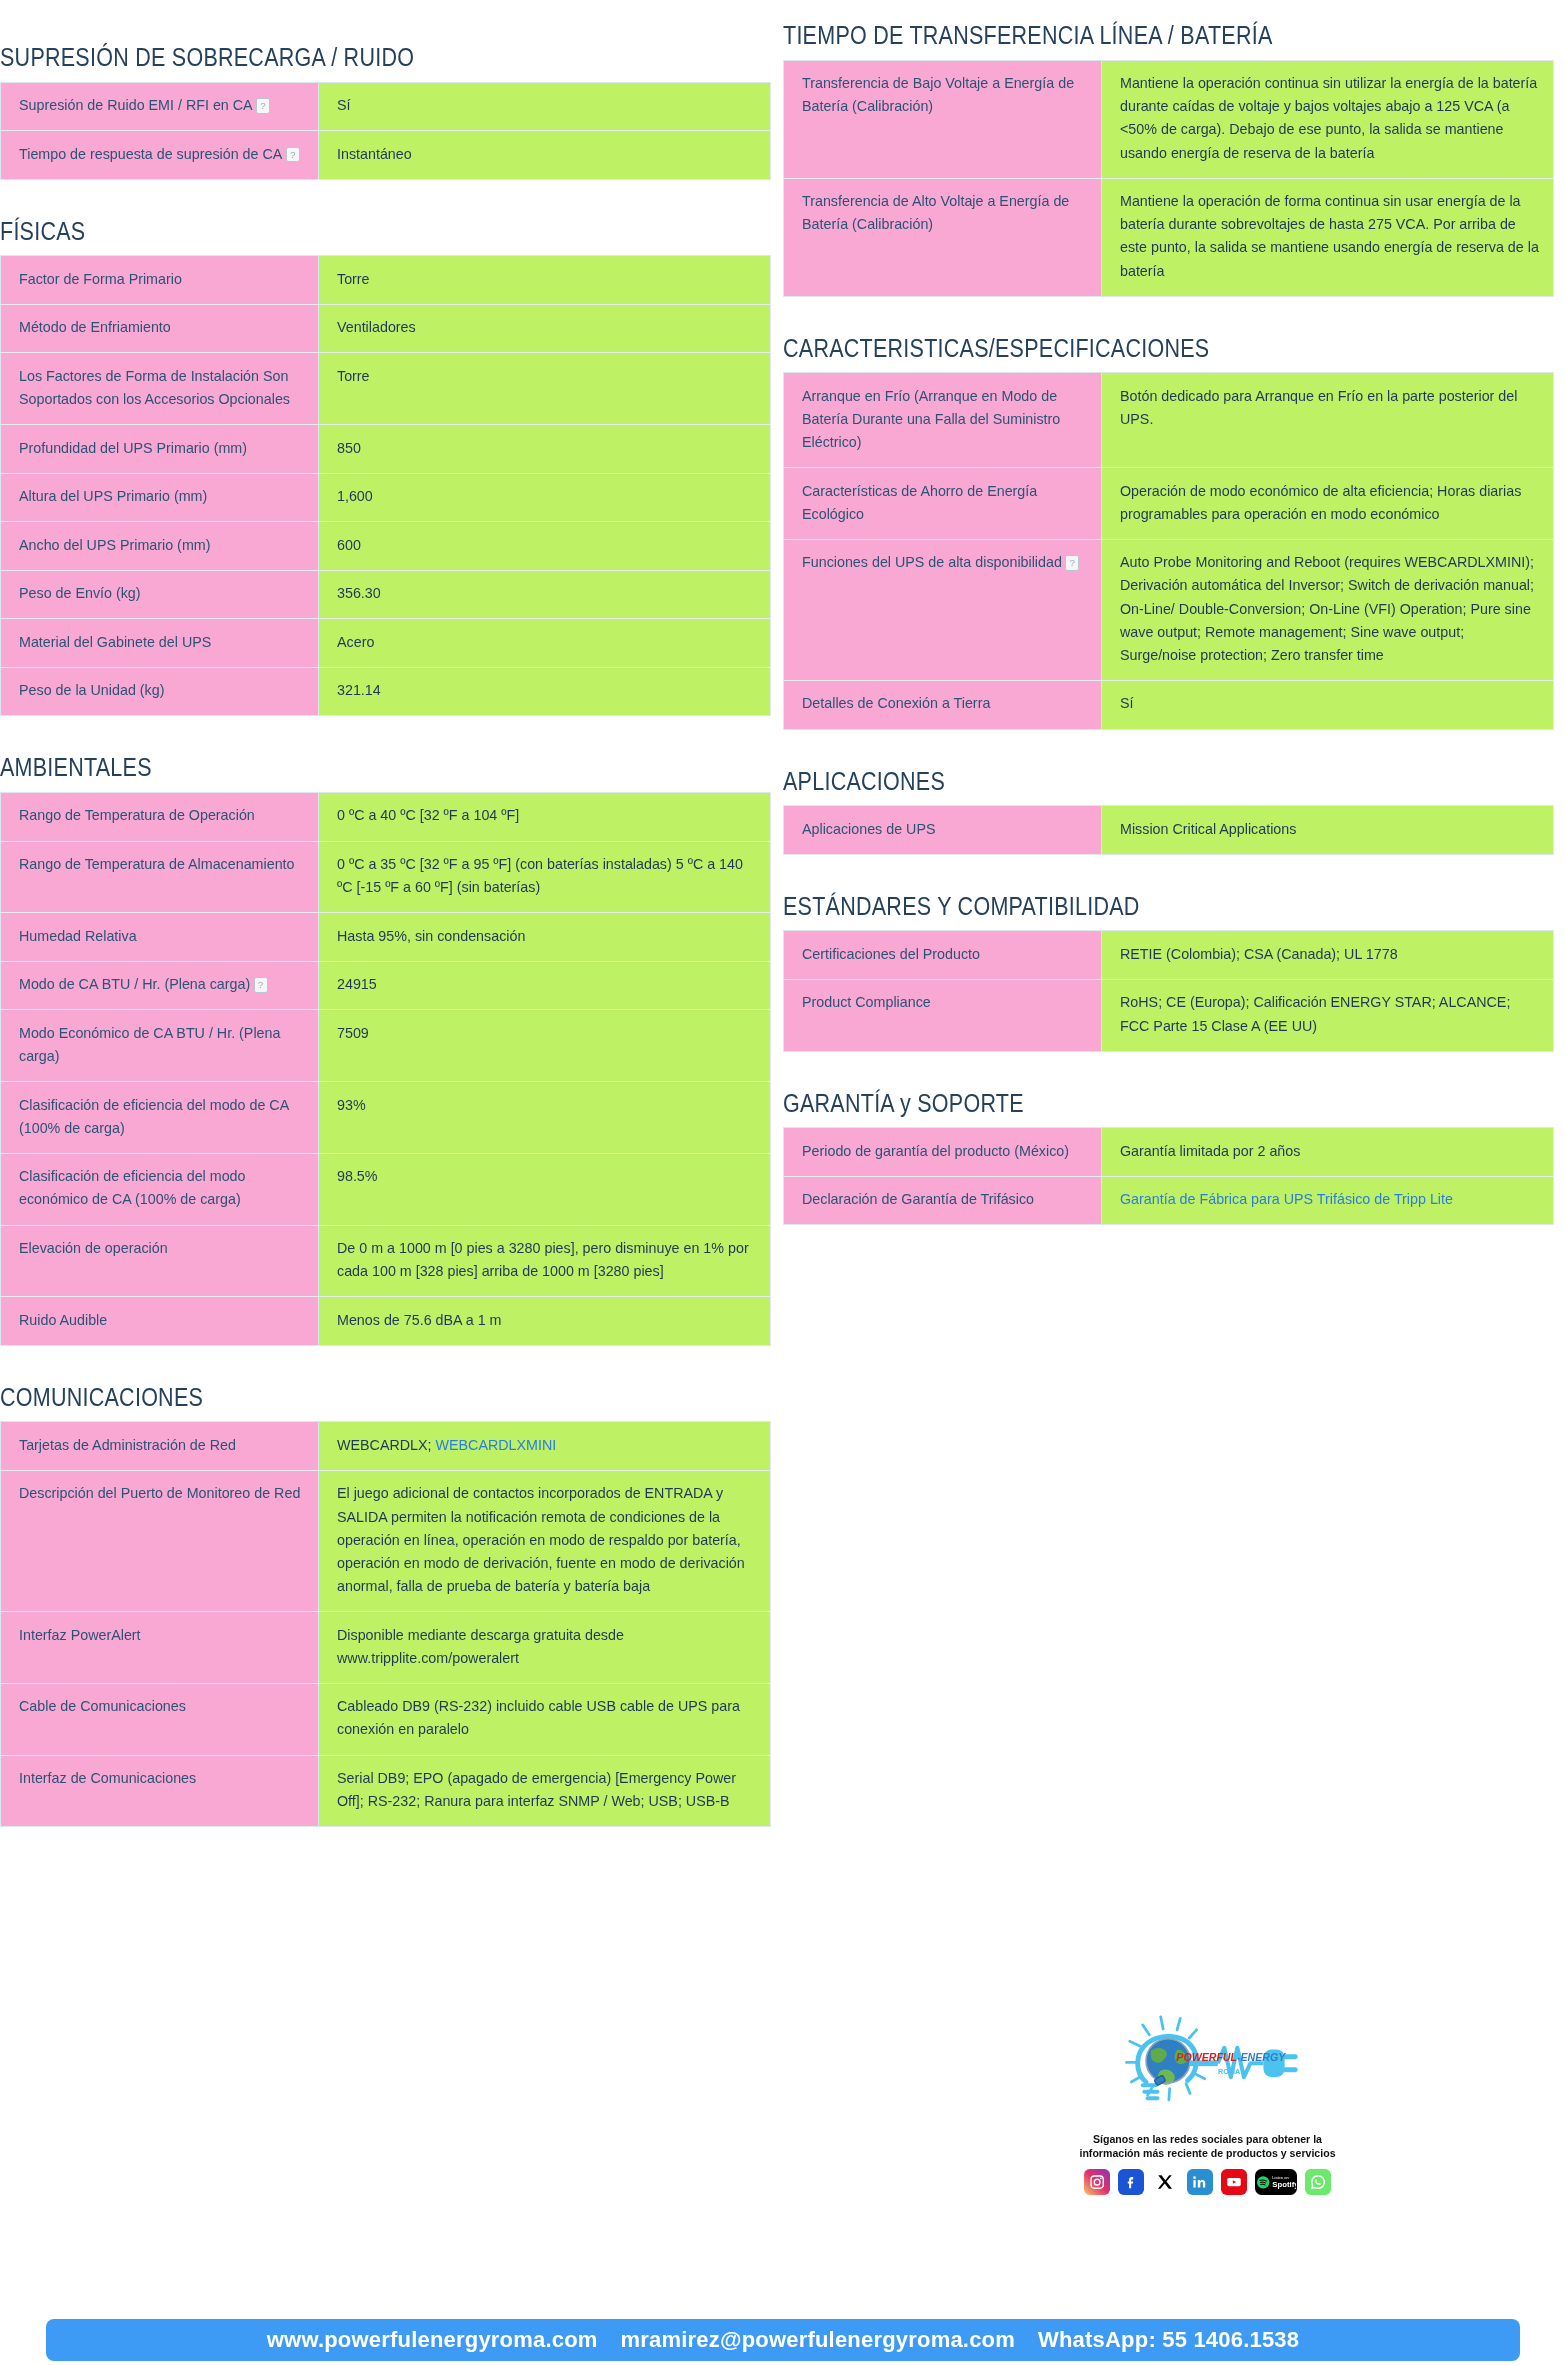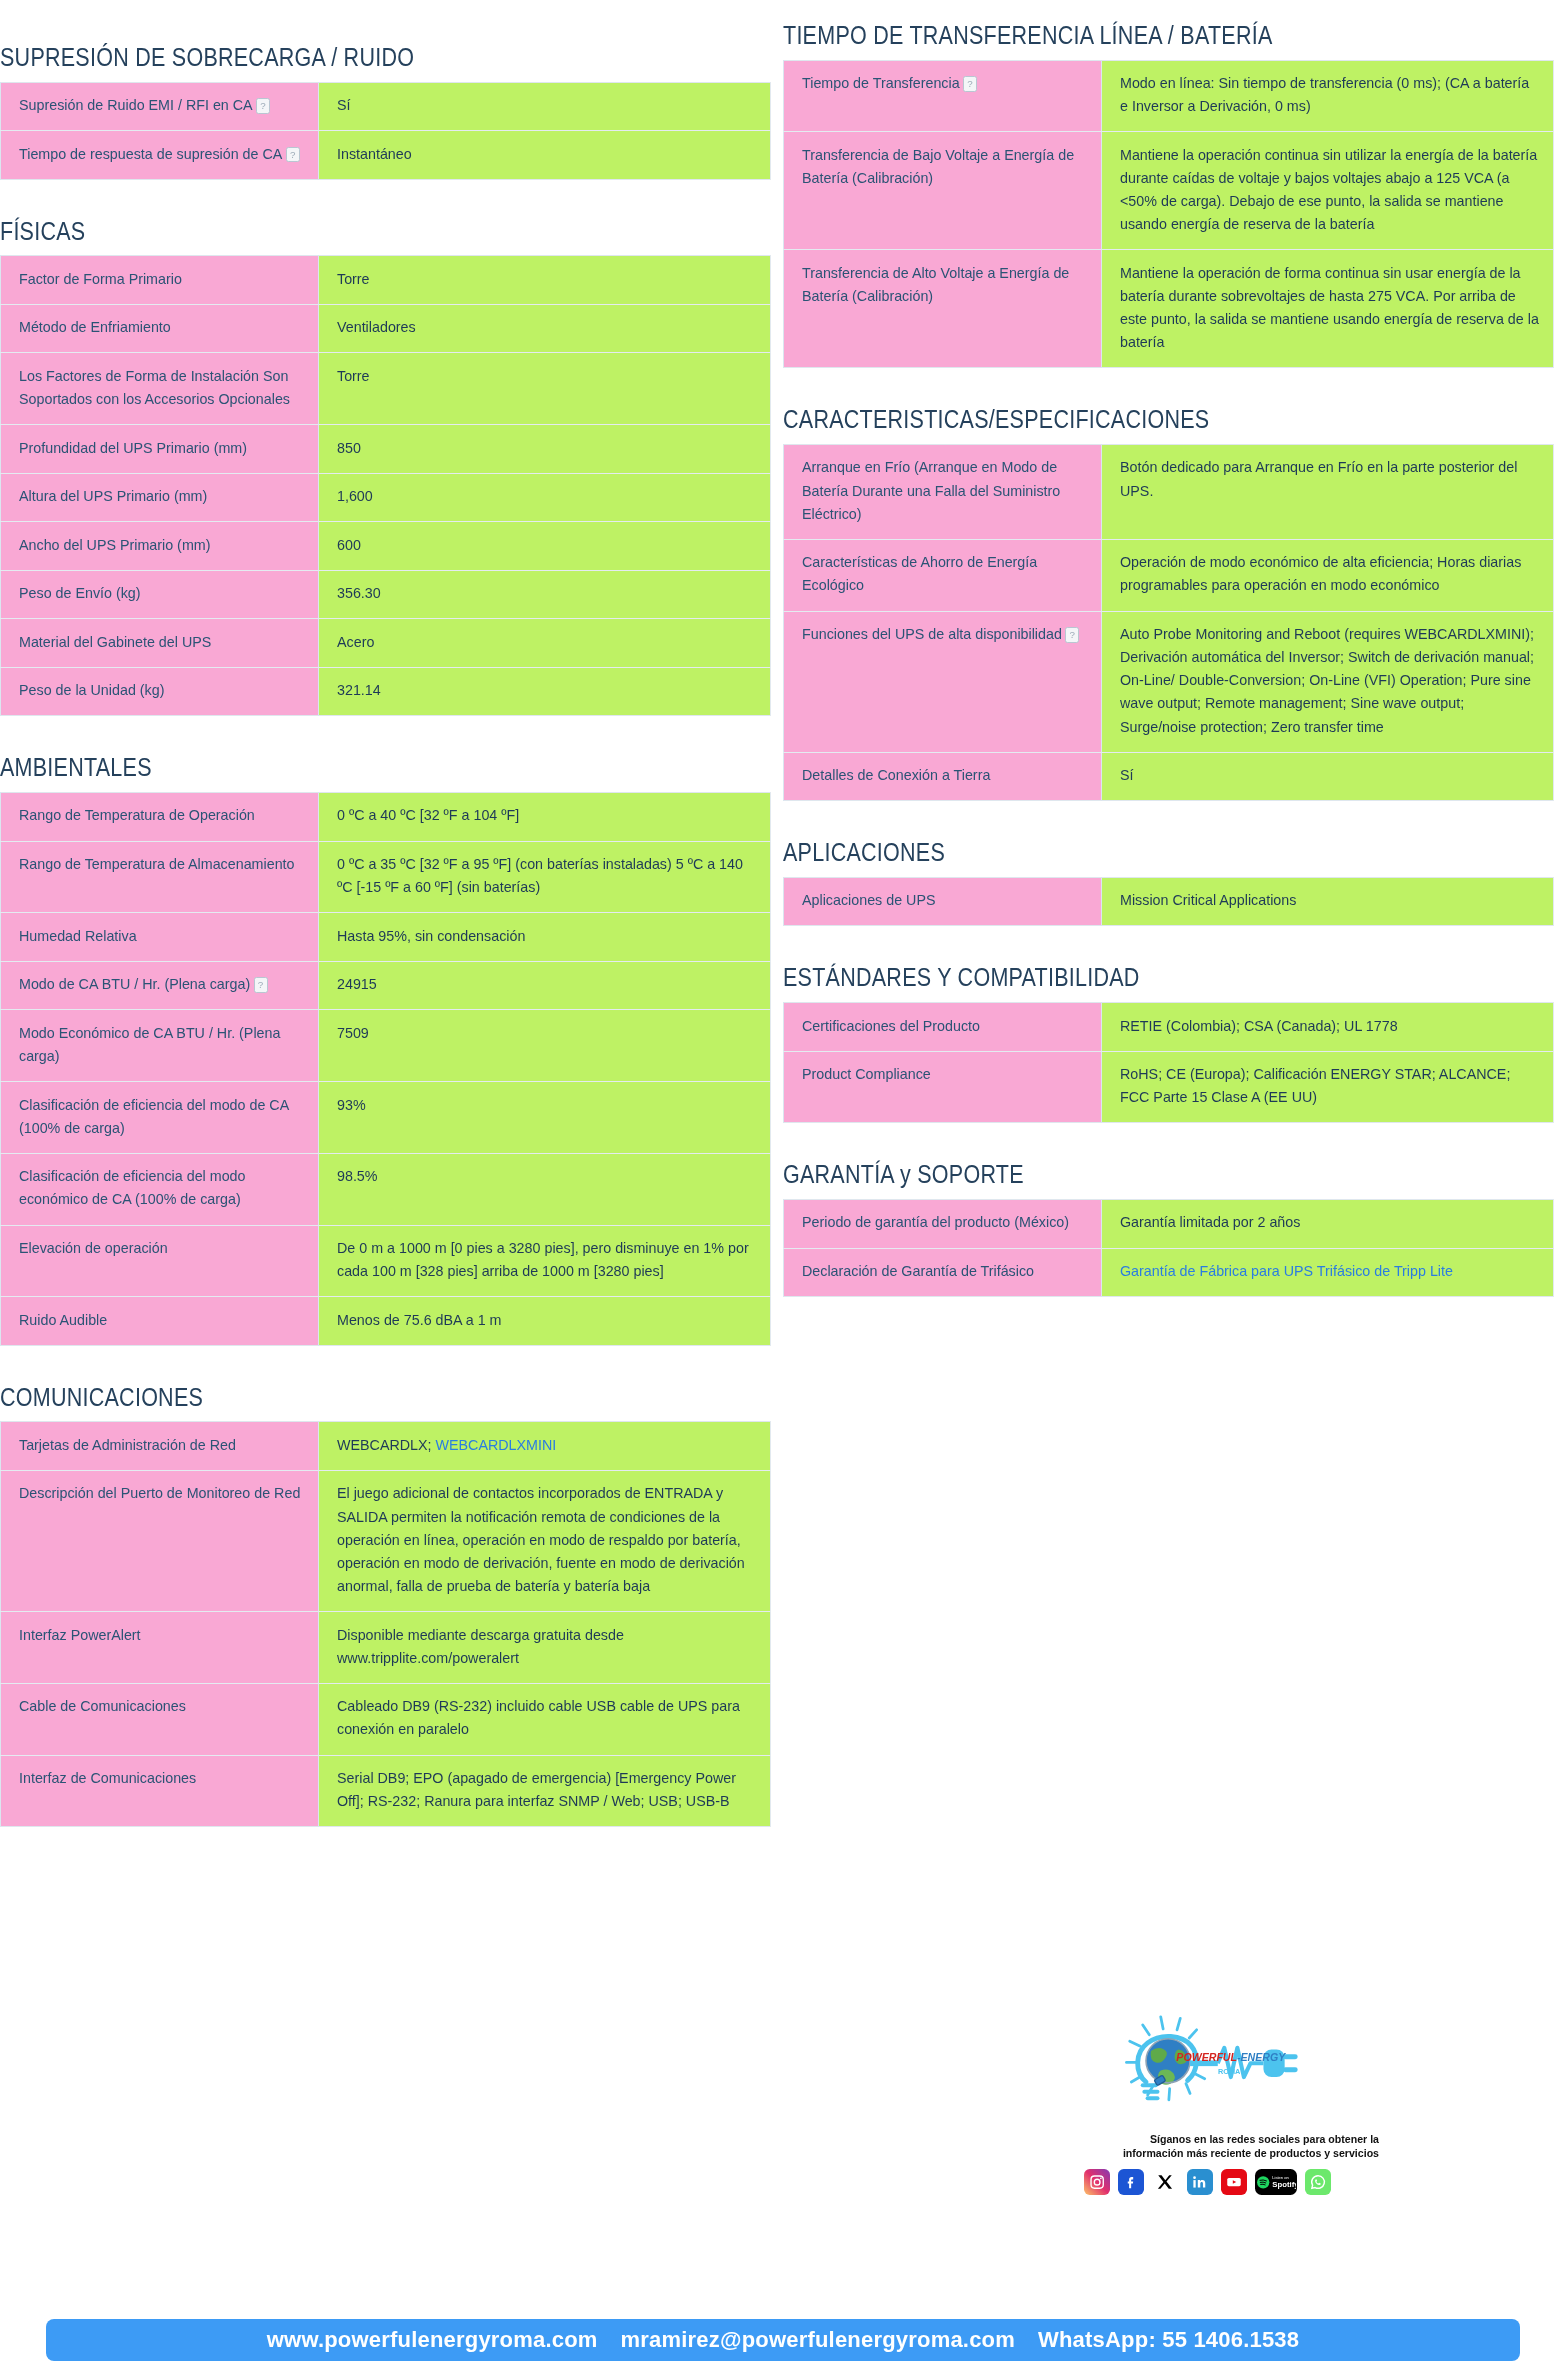--- a/index.html
+++ b/index.html
@@ -78,21 +78,21 @@
   a.lnk { color:#2a7de1; text-decoration:none; }
 
   
   .rc-shift { margin-top:22px; }
 
   
   .brand {
     position:absolute;
     left:1036px; top:2007px;
     width:343px;
-    text-align:right;
+    text-align:center;
   }
   .logo-wrap { position:relative; width:196px; height:106px; margin:0 auto; }
   .follow-text {
     font-family:"Liberation Sans", sans-serif;
     font-size:10.6px;
     line-height:1.35;
     color:#111;
     font-weight:700;
     margin-top:19px;
   }
@@ -257,24 +257,20 @@
             </tr>
           </tbody>
         </table>
       </div>
     </div>
   <div class="col col-right rc-shift" id="rightCol">
       <div class="block">
         <h2 class="section-title">TIEMPO DE TRANSFERENCIA LÍNEA / BATERÍA</h2>
         <table class="spec">
           <tbody>
-            <tr>
-              <td class="k"><span>Tiempo de Transferencia</span><span class="qmark">?</span></td>
-              <td class="v"><span>Modo en línea: Sin tiempo de transferencia (0 ms); (CA a batería e Inversor a Derivación, 0 ms)</span></td>
-            </tr>
             <tr>
               <td class="k"><span>Transferencia de Bajo Voltaje a Energía de Batería (Calibración)</span></td>
               <td class="v"><span>Mantiene la operación continua sin utilizar la energía de la batería durante caídas de voltaje y bajos voltajes abajo a 125 VCA (a &lt;50% de carga). Debajo de ese punto, la salida se mantiene usando energía de reserva de la batería</span></td>
             </tr>
             <tr>
               <td class="k"><span>Transferencia de Alto Voltaje a Energía de Batería (Calibración)</span></td>
               <td class="v"><span>Mantiene la operación de forma continua sin usar energía de la batería durante sobrevoltajes de hasta 275 VCA. Por arriba de este punto, la salida se mantiene usando energía de reserva de la batería</span></td>
             </tr>
           </tbody>
         </table>

